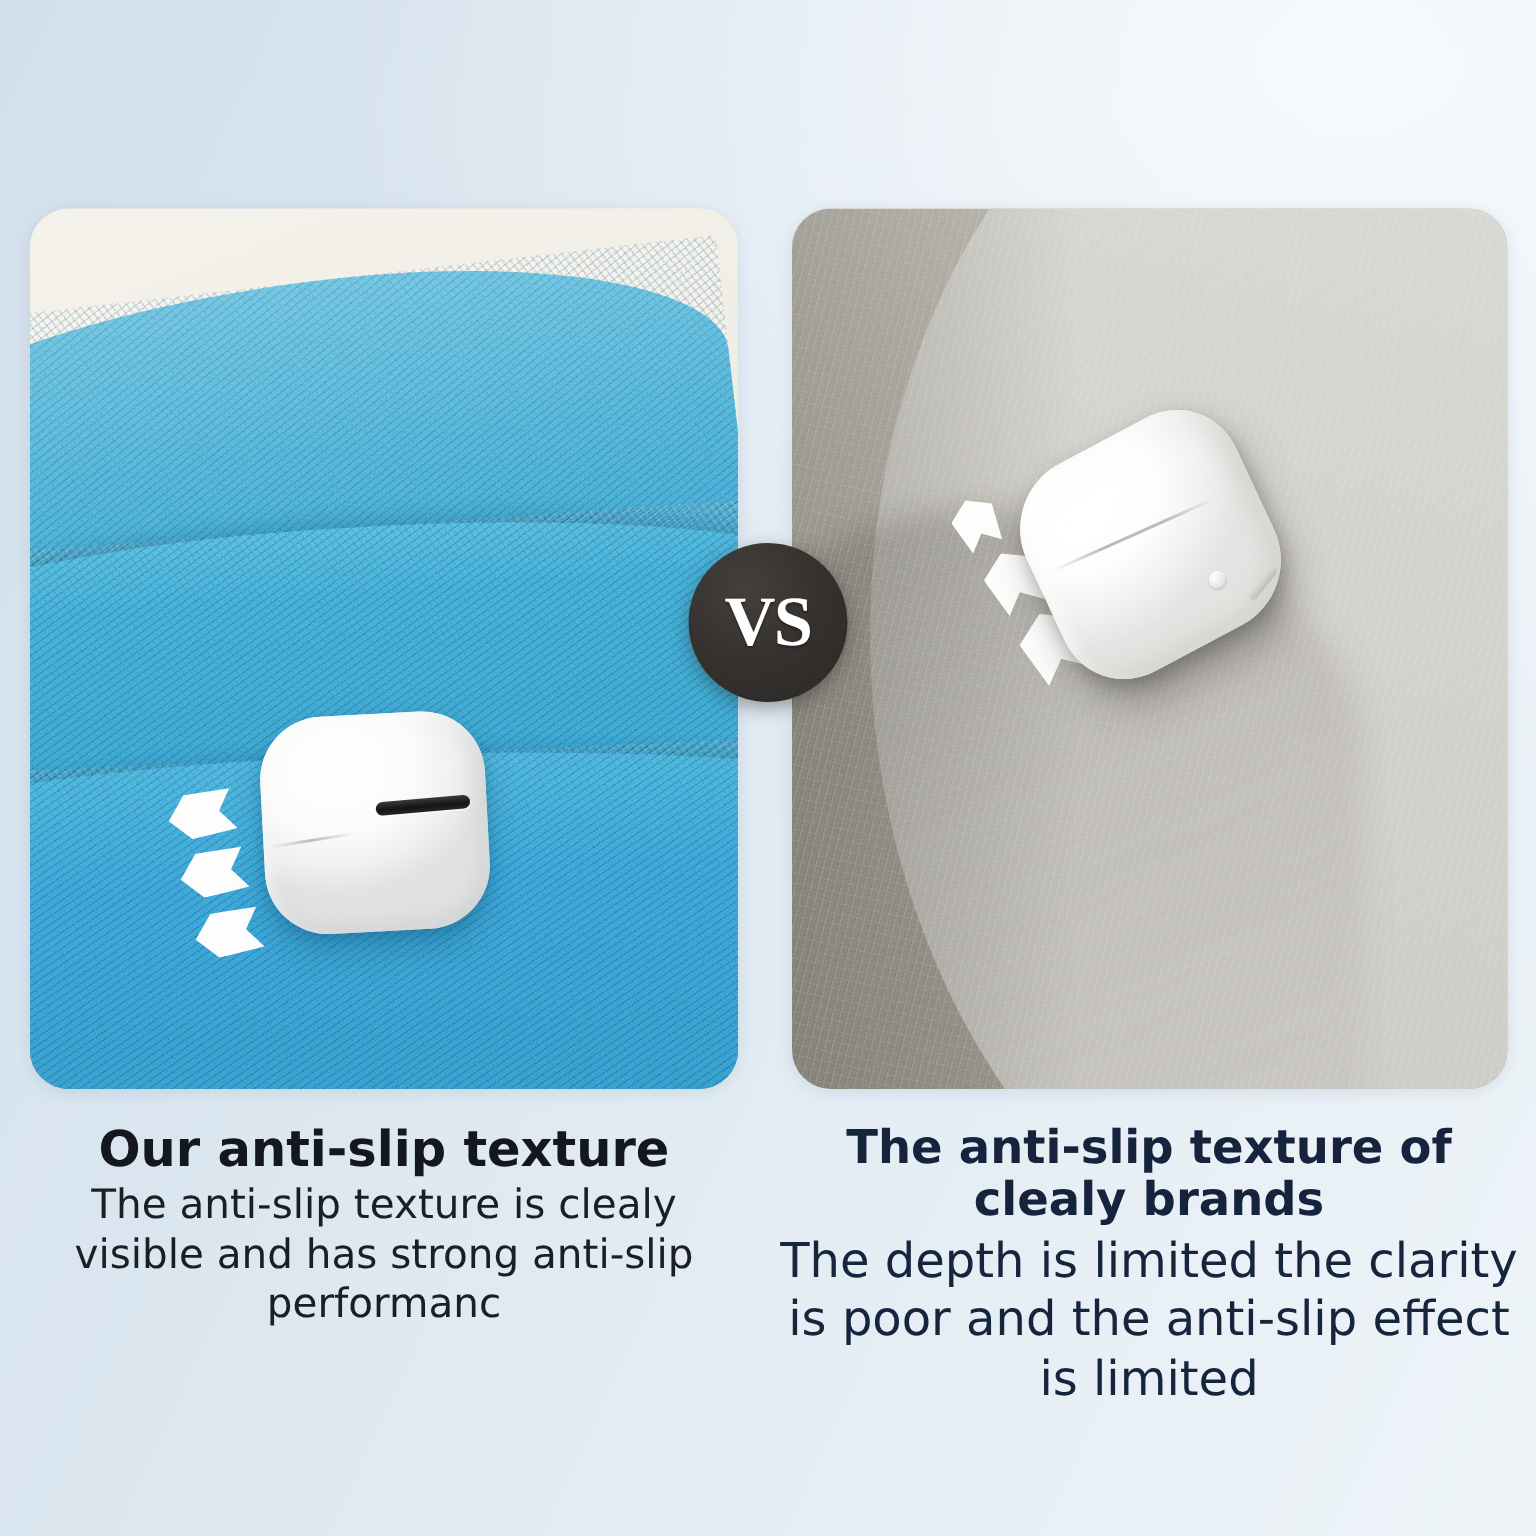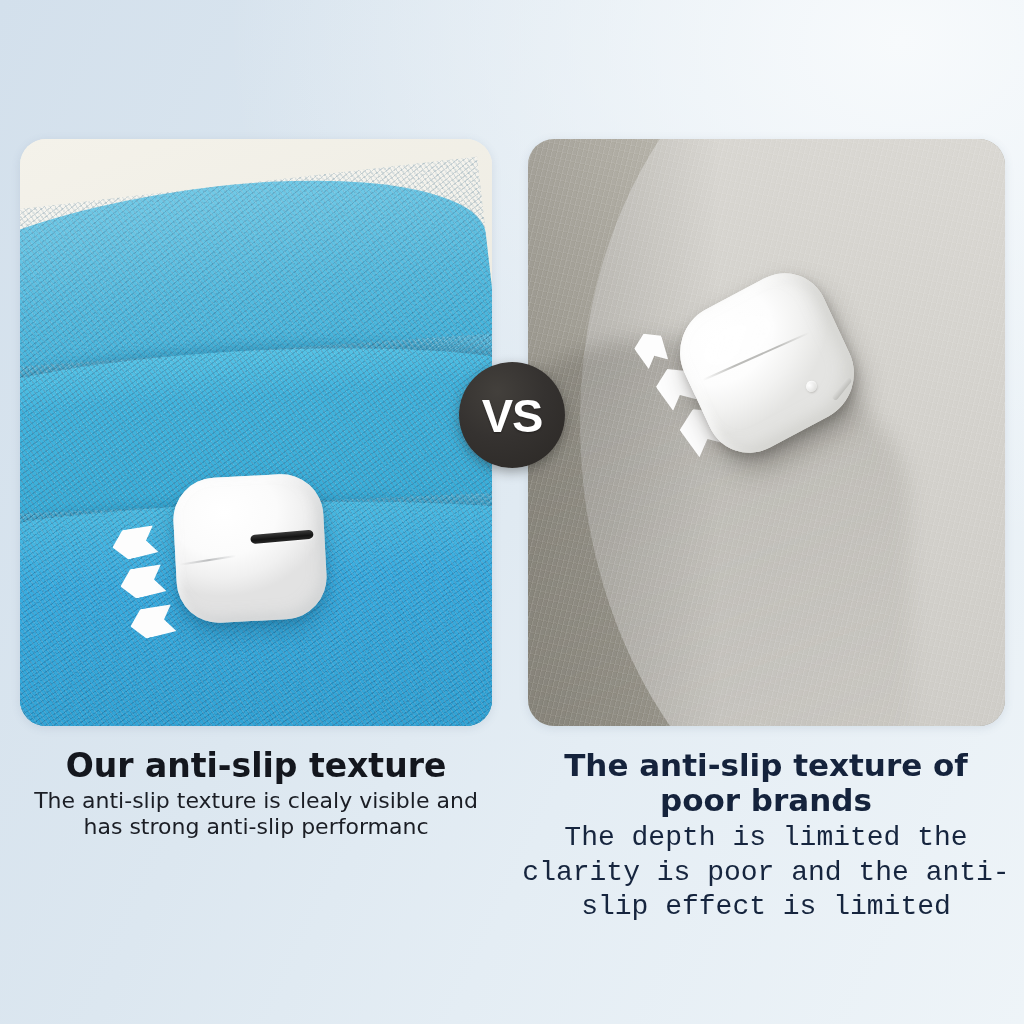--- a/index.html
+++ b/index.html
@@ -282,21 +282,21 @@
     align-items: center;
     justify-content: center;
     z-index: 9;
   }
   #vs-text {
     color: #ffffff;
     font-size: 47px;
     font-weight: bold;
     letter-spacing: -1px;
     line-height: 1;
-    font-family: Liberation Sans, sans-serif;
+    font-family: Liberation Serif, serif;
     text-shadow: 0 1px 2px rgba(0,0,0,0.35);
   }
 
   
   .caption {
     position: absolute;
     top: 748px;
     text-align: center;
   }
   #caption-left  { left: 16px;  width: 480px; }
@@ -311,25 +311,25 @@
     line-height: 1.08;
     color: #14171e;
   }
   #title-right {
     font-size: 31px;
     line-height: 1.12;
     color: #15233c;
   }
   .cap-body {
     margin: 4px 0 0 0;
-    font-size: 22px;
+    font-size: 27px;
     line-height: 1.22;
   }
   #body-left  { color: #1b1e25; }
-  #body-right { color: #16253e; font-size: 28px; font-family: Liberation Mono, monospace; }
+  #body-right { color: #16253e; font-size: 32px; }
 </style>
 </head>
 <body>
 
 <div id="stage">
 
   <div class="panel" id="panel-left">
     <div class="photo-left">
       <div class="cream-bg"></div>
 
@@ -383,17 +383,17 @@
   <div id="vs-badge">
     <span id="vs-text">VS</span>
   </div>
 
   <div class="caption" id="caption-left">
     <p class="cap-title" id="title-left">Our anti-slip texture</p>
     <p class="cap-body" id="body-left">The anti-slip texture is clealy visible and has strong anti-slip performanc</p>
   </div>
 
   <div class="caption" id="caption-right">
-    <p class="cap-title" id="title-right">The anti-slip texture of poor brands</p>
+    <p class="cap-title" id="title-right">The anti-slip texture of clealy brands</p>
     <p class="cap-body" id="body-right">The depth is limited the clarity is poor and the anti-slip effect is limited</p>
   </div>
 
 </div>
 
 </body></html>

